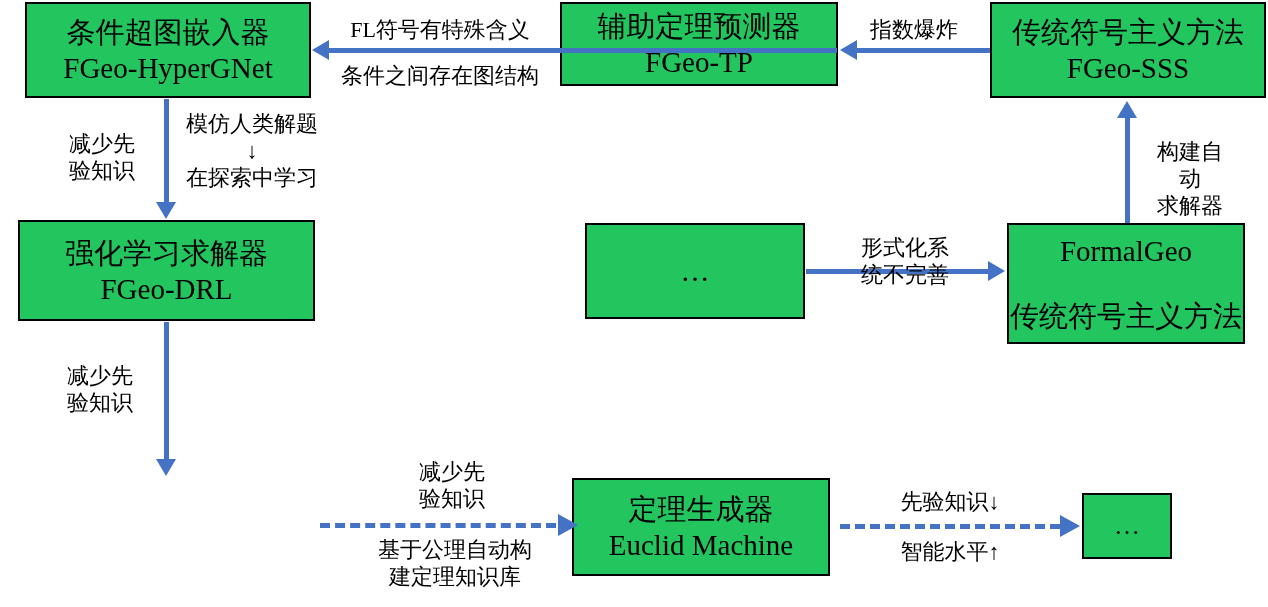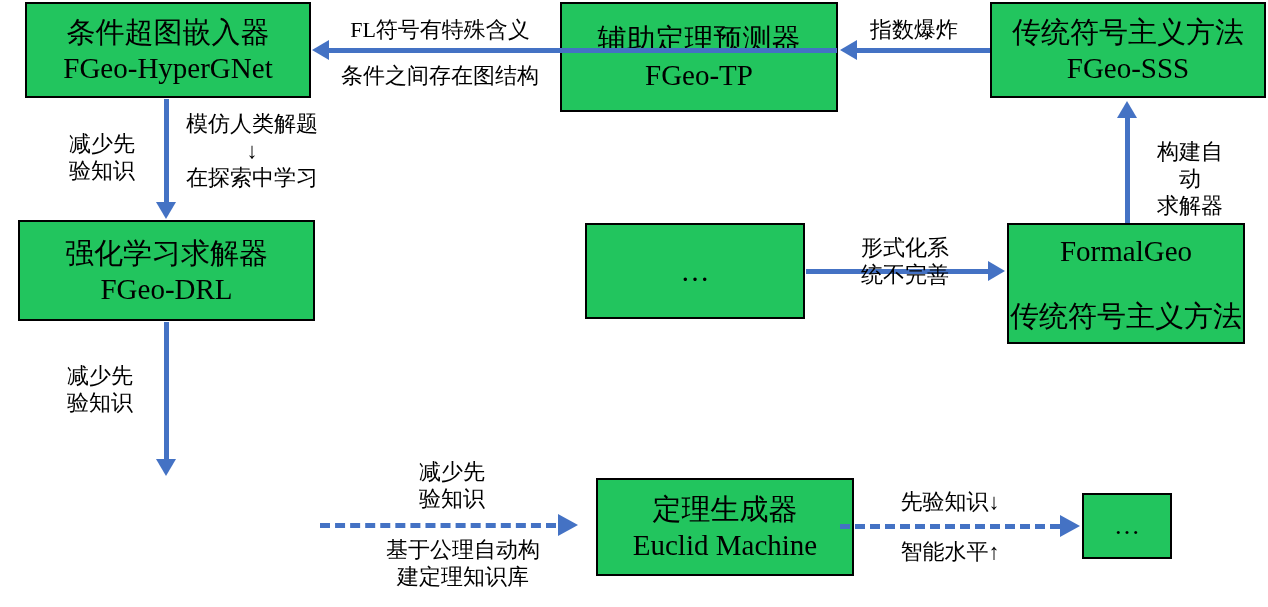--- a/index.html
+++ b/index.html
@@ -30,42 +30,42 @@
 </style>
 </head>
 <body>
 
 <div id="canvas">
 
   <div class="box" style="left:25px;top:2px;width:286px;height:96px;">
     <span class="t1">条件超图嵌入器</span>
     <span class="t2">FGeo-HyperGNet</span>
   </div>
-  <div class="box" style="left:560px;top:2px;width:278px;height:110px;">
+  <div class="box" style="left:560px;top:2px;width:278px;height:84px;">
     <span class="t1">辅助定理预测器</span>
     <span class="t2">FGeo-TP</span>
   </div>
   <div class="box" style="left:990px;top:2px;width:276px;height:96px;">
     <span class="t1">传统符号主义方法</span>
     <span class="t2">FGeo-SSS</span>
   </div>
 
   <div class="box" style="left:18px;top:220px;width:297px;height:101px;">
     <span class="t1">强化学习求解器</span>
     <span class="t2">FGeo-DRL</span>
   </div>
   <div class="box" style="left:585px;top:223px;width:220px;height:96px;">
     <span class="t1">…</span>
   </div>
   <div class="box" style="left:1007px;top:223px;width:238px;height:121px;gap:29px;">
     <span class="t1">FormalGeo</span>
     <span class="t2">传统符号主义方法</span>
   </div>
 
-  <div class="box" style="left:596px;top:478px;width:258px;height:98px;">
+  <div class="box" style="left:572px;top:478px;width:258px;height:98px;">
     <span class="t1">定理生成器</span>
     <span class="t2">Euclid Machine</span>
   </div>
   <div class="box small-ellipsis" style="left:1082px;top:493px;width:90px;height:66px;">
     <span class="t1">…</span>
   </div>
 
   <div class="head head-left" style="left:312px;top:40px;"></div>
   <div class="hline" style="left:329px;top:48px;width:508px;"></div>
   <div class="elabel" style="left:440px;top:16px;">FL符号有特殊含义</div>
@@ -95,21 +95,21 @@
 
   <div class="vline" style="left:164px;top:322px;height:138px;"></div>
   <div class="head head-down" style="left:156px;top:459px;"></div>
   <div class="elabel" style="left:100px;top:362px;">减少先
 验知识</div>
 
   <div class="dashline" style="left:320px;top:523px;width:236px;"></div>
   <div class="head head-right-lg" style="left:558px;top:514px;"></div>
   <div class="elabel" style="left:452px;top:458px;">减少先
 验知识</div>
-  <div class="elabel" style="left:455px;top:536px;margin-left:8px;">基于公理自动构
+  <div class="elabel" style="left:455px;top:536px;">基于公理自动构
 建定理知识库</div>
 
   <div class="dashline" style="left:840px;top:524px;width:220px;"></div>
   <div class="head head-right-lg" style="left:1060px;top:515px;"></div>
   <div class="elabel" style="left:950px;top:488px;">先验知识↓</div>
   <div class="elabel" style="left:950px;top:538px;">智能水平↑</div>
 
 </div>
 
 </body></html>

